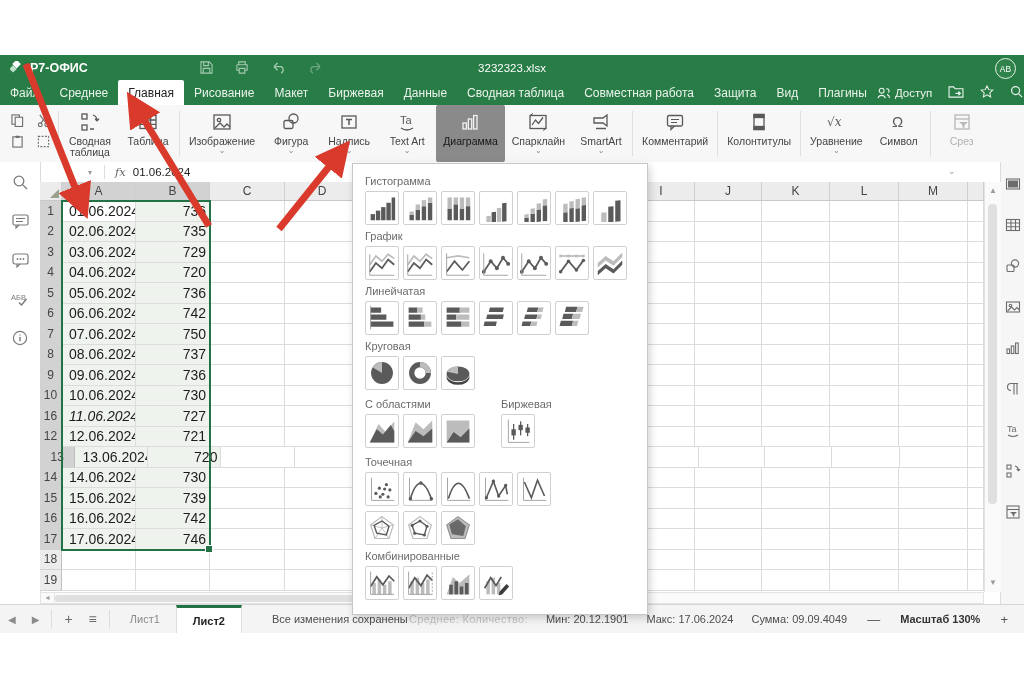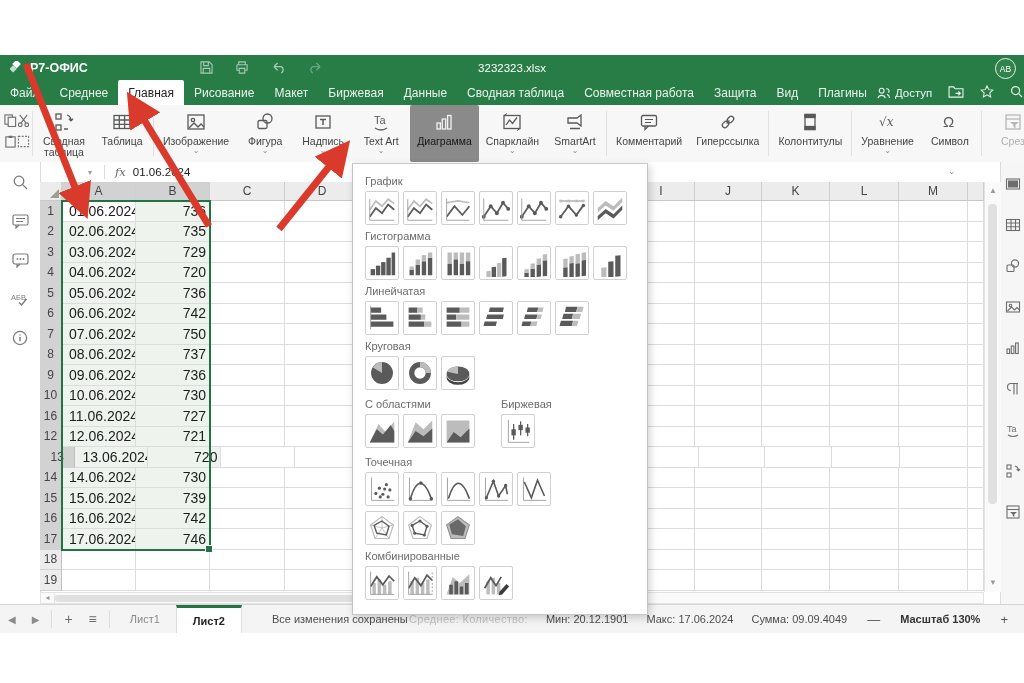--- a/index.html
+++ b/index.html
@@ -308,32 +308,20 @@
           <div class="tsep"></div>
           <div class="tbtn">
             <span class="ticon">
               <svg width="20" height="20" viewBox="0 0 20 20" fill="none" stroke="currentColor" stroke-width="1.3">
                 <rect x="2.5" y="3.5" width="15" height="10.5" rx="1.5"></rect>
                 <path d="M6,14 v3.5 l3.5,-3.5"></path>
                 <path d="M6,7.5 h8 M6,10.5 h6" stroke-width="1.1"></path>
               </svg>
             </span>
             <span class="tlabel">Комментарий</span>
-          </div>
-          <div class="tbtn">
-            <span class="ticon">
-              <svg width="20" height="20" viewBox="0 0 20 20" fill="none" stroke="currentColor" stroke-width="1.3">
-                <g transform="rotate(-45 10 10)">
-                  <rect x="3" y="7.5" width="7" height="5" rx="2.5"></rect>
-                  <rect x="10" y="7.5" width="7" height="5" rx="2.5"></rect>
-                  <path d="M8,10 h4" stroke-width="1.5"></path>
-                </g>
-              </svg>
-            </span>
-            <span class="tlabel">Гиперссылка</span>
           </div>
           <div class="tsep"></div>
           <div class="tbtn">
             <span class="ticon">
               <svg width="20" height="20" viewBox="0 0 20 20" fill="none" stroke="currentColor" stroke-width="1.3">
                 <rect x="5" y="2.5" width="10" height="15"></rect>
                 <rect x="5" y="2.5" width="10" height="3" fill="currentColor"></rect>
                 <rect x="5" y="14.5" width="10" height="3" fill="currentColor"></rect>
               </svg>
             </span>
@@ -650,21 +638,21 @@
             <div class="cell" style="width: 67px;"></div>
             <div class="cell" style="width: 67px;"></div>
             <div class="cell" style="width: 67px;"></div>
             <div class="cell" style="width: 68px;"></div>
             <div class="cell" style="width: 69px;"></div>
             <div class="cell" style="width: 69px;"></div>
             <div class="cell" style="width: 16px;"></div>
           </div>
           <div class="row">
             <div class="rh sel" style="width: 22px;">16</div>
-            <div class="cell date tint" style="width: 74px;">11.06.2024</div>
+            <div class="cell date tint" style="width: 74px; font-style: italic;">11.06.2024</div>
             <div class="cell num tint" style="width: 74px;">727</div>
             <div class="cell" style="width: 75px;"></div>
             <div class="cell" style="width: 75px;"></div>
             <div class="cell" style="width: 67px;"></div>
             <div class="cell" style="width: 67px;"></div>
             <div class="cell" style="width: 67px;"></div>
             <div class="cell" style="width: 67px;"></div>
             <div class="cell" style="width: 67px;"></div>
             <div class="cell" style="width: 67px;"></div>
             <div class="cell" style="width: 68px;"></div>
@@ -837,20 +825,105 @@
         <span>Макс: 17.06.2024</span>
         <span>Сумма: 09.09.4049</span>
         <span class="zbtn">—</span>
         <span class="zoomctl">Масштаб 130%</span>
         <span class="zbtn">+</span>
       </div>
     </div>
 
     <div class="dropdown" id="chart-dropdown">
         <div class="cm-section">
+          <div class="cm-title">Гистограмма</div>
+          <div class="cm-tiles">
+            <div class="tile">
+              <svg width="28" height="28" viewBox="0 0 32 32">
+                <rect x="3" y="23" width="5" height="7" fill="#5a5a5a"></rect>
+                <rect x="9" y="19" width="5" height="11" fill="#5a5a5a"></rect>
+                <rect x="15" y="15" width="5" height="15" fill="#5a5a5a"></rect>
+                <rect x="21" y="10" width="5" height="20" fill="#5a5a5a"></rect>
+                <rect x="27" y="4" width="4" height="26" fill="#5a5a5a"></rect>
+              </svg>
+            </div>
+            <div class="tile">
+              <svg width="28" height="28" viewBox="0 0 32 32">
+                <rect x="4" y="24" width="5" height="6" fill="#5a5a5a"></rect>
+                <rect x="4" y="20" width="5" height="4" fill="#bcbcbc"></rect>
+                <rect x="11" y="18" width="5" height="12" fill="#5a5a5a"></rect>
+                <rect x="11" y="12" width="5" height="6" fill="#bcbcbc"></rect>
+                <rect x="18" y="14" width="5" height="16" fill="#5a5a5a"></rect>
+                <rect x="18" y="7" width="5" height="7" fill="#bcbcbc"></rect>
+                <rect x="25" y="10" width="5" height="20" fill="#5a5a5a"></rect>
+                <rect x="25" y="4" width="5" height="6" fill="#bcbcbc"></rect>
+              </svg>
+            </div>
+            <div class="tile">
+              <svg width="28" height="28" viewBox="0 0 32 32">
+                <rect x="4" y="4" width="5" height="13" fill="#bcbcbc"></rect>
+                <rect x="4" y="17" width="5" height="13" fill="#5a5a5a"></rect>
+                <rect x="11" y="4" width="5" height="8" fill="#bcbcbc"></rect>
+                <rect x="11" y="12" width="5" height="18" fill="#5a5a5a"></rect>
+                <rect x="18" y="4" width="5" height="13" fill="#bcbcbc"></rect>
+                <rect x="18" y="17" width="5" height="13" fill="#5a5a5a"></rect>
+                <rect x="25" y="4" width="5" height="10" fill="#bcbcbc"></rect>
+                <rect x="25" y="14" width="5" height="16" fill="#5a5a5a"></rect>
+              </svg>
+            </div>
+            <div class="tile">
+              <svg width="28" height="28" viewBox="0 0 32 32">
+                <g transform="skewY(-6)">
+                  <rect x="5" y="26" width="5" height="8" fill="#bcbcbc"></rect>
+                  <rect x="11" y="22" width="5" height="12" fill="#5a5a5a"></rect>
+                  <rect x="17" y="18" width="5" height="16" fill="#bcbcbc"></rect>
+                  <rect x="23" y="13" width="5" height="21" fill="#5a5a5a"></rect>
+                </g>
+              </svg>
+            </div>
+            <div class="tile">
+              <svg width="28" height="28" viewBox="0 0 32 32">
+                <g transform="skewY(-6)">
+                  <rect x="5" y="28" width="5" height="6" fill="#5a5a5a"></rect>
+                  <rect x="5" y="24" width="5" height="4" fill="#bcbcbc"></rect>
+                  <rect x="12" y="24" width="5" height="10" fill="#5a5a5a"></rect>
+                  <rect x="12" y="18" width="5" height="6" fill="#bcbcbc"></rect>
+                  <rect x="19" y="20" width="5" height="14" fill="#5a5a5a"></rect>
+                  <rect x="19" y="13" width="5" height="7" fill="#bcbcbc"></rect>
+                  <rect x="26" y="16" width="5" height="18" fill="#5a5a5a"></rect>
+                  <rect x="26" y="9" width="5" height="7" fill="#bcbcbc"></rect>
+                </g>
+              </svg>
+            </div>
+            <div class="tile">
+              <svg width="28" height="28" viewBox="0 0 32 32">
+                <g transform="skewY(-6)">
+                  <rect x="6" y="12" width="5" height="10" fill="#bcbcbc"></rect>
+                  <rect x="6" y="22" width="5" height="12" fill="#5a5a5a"></rect>
+                  <rect x="13" y="10" width="5" height="8" fill="#bcbcbc"></rect>
+                  <rect x="13" y="18" width="5" height="16" fill="#5a5a5a"></rect>
+                  <rect x="20" y="8" width="5" height="11" fill="#bcbcbc"></rect>
+                  <rect x="20" y="19" width="5" height="15" fill="#5a5a5a"></rect>
+                  <rect x="27" y="7" width="5" height="9" fill="#bcbcbc"></rect>
+                  <rect x="27" y="16" width="5" height="18" fill="#5a5a5a"></rect>
+                </g>
+              </svg>
+            </div>
+            <div class="tile">
+              <svg width="28" height="28" viewBox="0 0 32 32">
+                <g transform="skewY(-6)">
+                  <rect x="6" y="22" width="6" height="12" fill="#bcbcbc"></rect>
+                  <rect x="14" y="16" width="6" height="18" fill="#5a5a5a"></rect>
+                  <rect x="22" y="10" width="6" height="24" fill="#5a5a5a"></rect>
+                </g>
+              </svg>
+            </div>
+          </div>
+        </div>
+        <div class="cm-section">
           <div class="cm-title">График</div>
           <div class="cm-tiles">
             <div class="tile">
               <svg width="28" height="28" viewBox="0 0 32 32">
                 <polyline points="2,18 9,8 16,14 23,6 30,11" fill="none" stroke="#bcbcbc" stroke-width="2"></polyline>
                 <polyline points="2,26 9,16 16,22 23,12 30,18" fill="none" stroke="#5a5a5a" stroke-width="2"></polyline>
                 <path d="M2,6 v24 h28" stroke="#999" fill="none"></path>
               </svg>
             </div>
             <div class="tile">
@@ -900,105 +973,20 @@
                 <circle cx="3" cy="26" r="2" fill="#5a5a5a"></circle>
                 <circle cx="12" cy="14" r="2" fill="#5a5a5a"></circle>
                 <circle cx="21" cy="24" r="2" fill="#5a5a5a"></circle>
                 <circle cx="29" cy="13" r="2" fill="#5a5a5a"></circle>
               </svg>
             </div>
             <div class="tile">
               <svg width="28" height="28" viewBox="0 0 32 32">
                 <path d="M2,16 L11,8 L20,14 L30,4 L30,9 L20,19 L11,13 L2,21 z" fill="#bcbcbc"></path>
                 <path d="M2,25 L11,17 L20,23 L30,13 L30,18 L20,28 L11,22 L2,30 z" fill="#5a5a5a"></path>
-              </svg>
-            </div>
-          </div>
-        </div>
-        <div class="cm-section">
-          <div class="cm-title">Гистограмма</div>
-          <div class="cm-tiles">
-            <div class="tile">
-              <svg width="28" height="28" viewBox="0 0 32 32">
-                <rect x="3" y="23" width="5" height="7" fill="#5a5a5a"></rect>
-                <rect x="9" y="19" width="5" height="11" fill="#5a5a5a"></rect>
-                <rect x="15" y="15" width="5" height="15" fill="#5a5a5a"></rect>
-                <rect x="21" y="10" width="5" height="20" fill="#5a5a5a"></rect>
-                <rect x="27" y="4" width="4" height="26" fill="#5a5a5a"></rect>
-              </svg>
-            </div>
-            <div class="tile">
-              <svg width="28" height="28" viewBox="0 0 32 32">
-                <rect x="4" y="24" width="5" height="6" fill="#5a5a5a"></rect>
-                <rect x="4" y="20" width="5" height="4" fill="#bcbcbc"></rect>
-                <rect x="11" y="18" width="5" height="12" fill="#5a5a5a"></rect>
-                <rect x="11" y="12" width="5" height="6" fill="#bcbcbc"></rect>
-                <rect x="18" y="14" width="5" height="16" fill="#5a5a5a"></rect>
-                <rect x="18" y="7" width="5" height="7" fill="#bcbcbc"></rect>
-                <rect x="25" y="10" width="5" height="20" fill="#5a5a5a"></rect>
-                <rect x="25" y="4" width="5" height="6" fill="#bcbcbc"></rect>
-              </svg>
-            </div>
-            <div class="tile">
-              <svg width="28" height="28" viewBox="0 0 32 32">
-                <rect x="4" y="4" width="5" height="13" fill="#bcbcbc"></rect>
-                <rect x="4" y="17" width="5" height="13" fill="#5a5a5a"></rect>
-                <rect x="11" y="4" width="5" height="8" fill="#bcbcbc"></rect>
-                <rect x="11" y="12" width="5" height="18" fill="#5a5a5a"></rect>
-                <rect x="18" y="4" width="5" height="13" fill="#bcbcbc"></rect>
-                <rect x="18" y="17" width="5" height="13" fill="#5a5a5a"></rect>
-                <rect x="25" y="4" width="5" height="10" fill="#bcbcbc"></rect>
-                <rect x="25" y="14" width="5" height="16" fill="#5a5a5a"></rect>
-              </svg>
-            </div>
-            <div class="tile">
-              <svg width="28" height="28" viewBox="0 0 32 32">
-                <g transform="skewY(-6)">
-                  <rect x="5" y="26" width="5" height="8" fill="#bcbcbc"></rect>
-                  <rect x="11" y="22" width="5" height="12" fill="#5a5a5a"></rect>
-                  <rect x="17" y="18" width="5" height="16" fill="#bcbcbc"></rect>
-                  <rect x="23" y="13" width="5" height="21" fill="#5a5a5a"></rect>
-                </g>
-              </svg>
-            </div>
-            <div class="tile">
-              <svg width="28" height="28" viewBox="0 0 32 32">
-                <g transform="skewY(-6)">
-                  <rect x="5" y="28" width="5" height="6" fill="#5a5a5a"></rect>
-                  <rect x="5" y="24" width="5" height="4" fill="#bcbcbc"></rect>
-                  <rect x="12" y="24" width="5" height="10" fill="#5a5a5a"></rect>
-                  <rect x="12" y="18" width="5" height="6" fill="#bcbcbc"></rect>
-                  <rect x="19" y="20" width="5" height="14" fill="#5a5a5a"></rect>
-                  <rect x="19" y="13" width="5" height="7" fill="#bcbcbc"></rect>
-                  <rect x="26" y="16" width="5" height="18" fill="#5a5a5a"></rect>
-                  <rect x="26" y="9" width="5" height="7" fill="#bcbcbc"></rect>
-                </g>
-              </svg>
-            </div>
-            <div class="tile">
-              <svg width="28" height="28" viewBox="0 0 32 32">
-                <g transform="skewY(-6)">
-                  <rect x="6" y="12" width="5" height="10" fill="#bcbcbc"></rect>
-                  <rect x="6" y="22" width="5" height="12" fill="#5a5a5a"></rect>
-                  <rect x="13" y="10" width="5" height="8" fill="#bcbcbc"></rect>
-                  <rect x="13" y="18" width="5" height="16" fill="#5a5a5a"></rect>
-                  <rect x="20" y="8" width="5" height="11" fill="#bcbcbc"></rect>
-                  <rect x="20" y="19" width="5" height="15" fill="#5a5a5a"></rect>
-                  <rect x="27" y="7" width="5" height="9" fill="#bcbcbc"></rect>
-                  <rect x="27" y="16" width="5" height="18" fill="#5a5a5a"></rect>
-                </g>
-              </svg>
-            </div>
-            <div class="tile">
-              <svg width="28" height="28" viewBox="0 0 32 32">
-                <g transform="skewY(-6)">
-                  <rect x="6" y="22" width="6" height="12" fill="#bcbcbc"></rect>
-                  <rect x="14" y="16" width="6" height="18" fill="#5a5a5a"></rect>
-                  <rect x="22" y="10" width="6" height="24" fill="#5a5a5a"></rect>
-                </g>
               </svg>
             </div>
           </div>
         </div>
         <div class="cm-section">
           <div class="cm-title">Линейчатая</div>
           <div class="cm-tiles">
             <div class="tile">
               <svg width="28" height="28" viewBox="0 0 32 32">
                 <rect x="3" y="4" width="12" height="6" fill="#5a5a5a"></rect>

